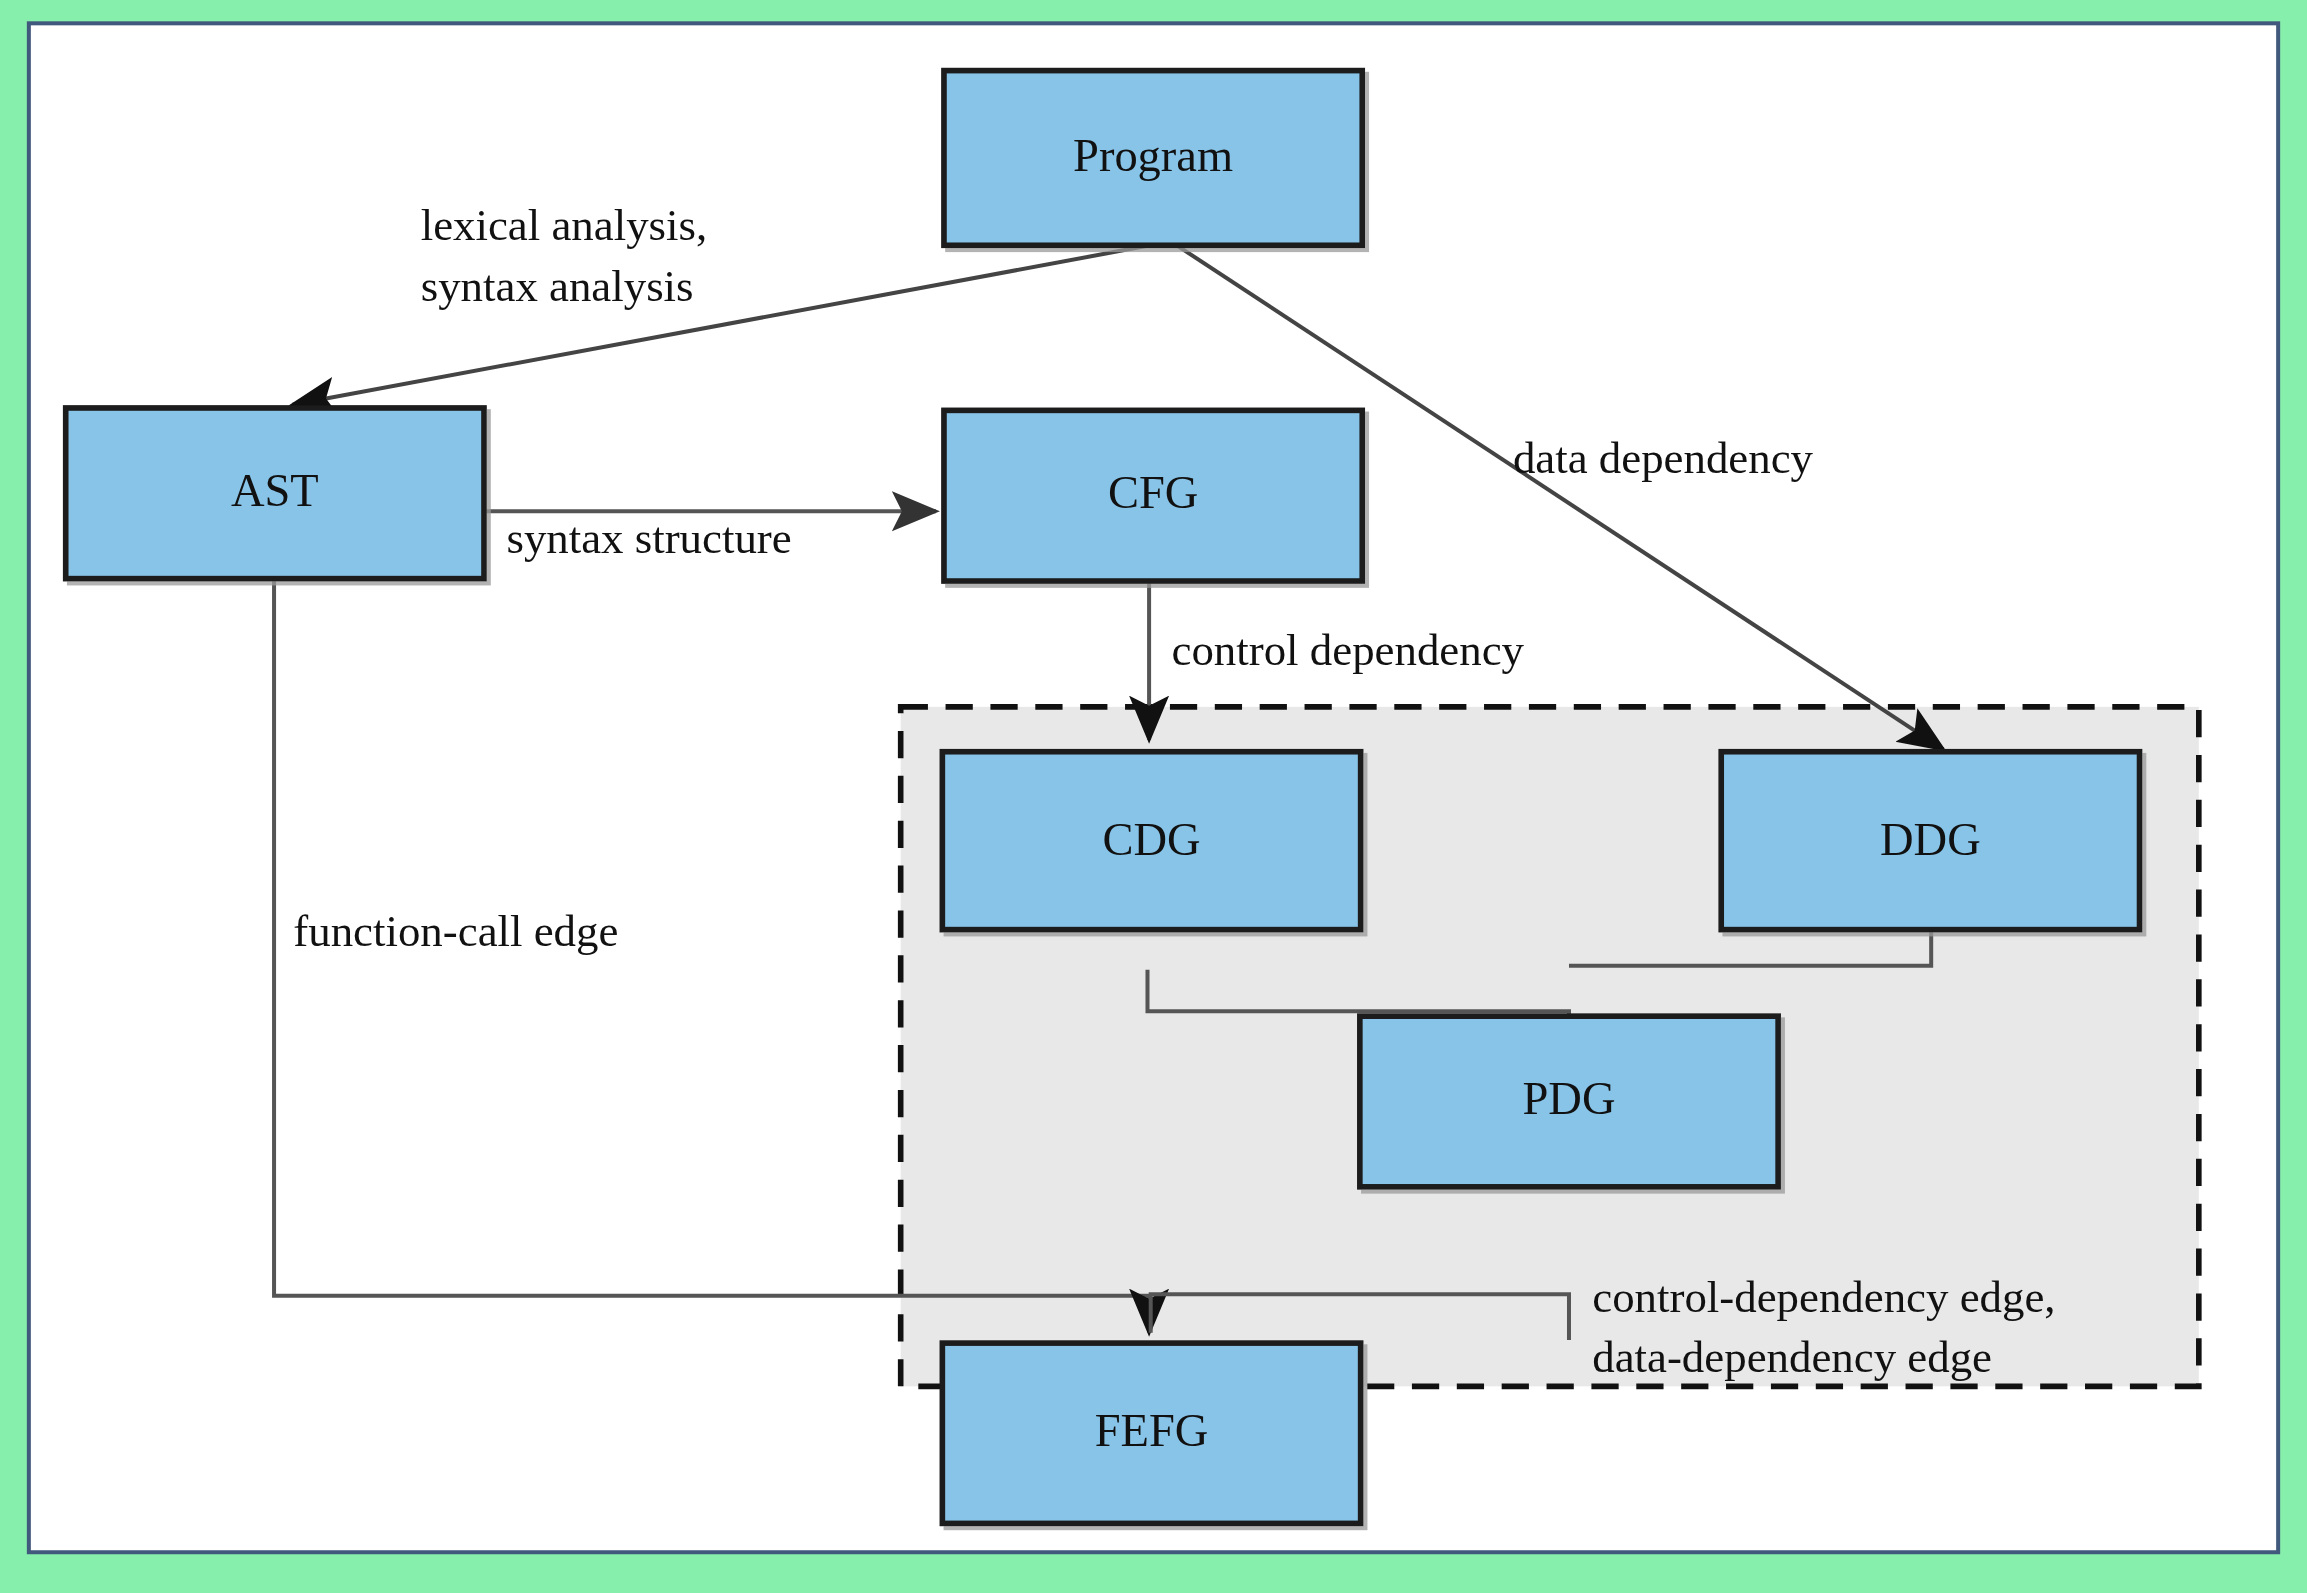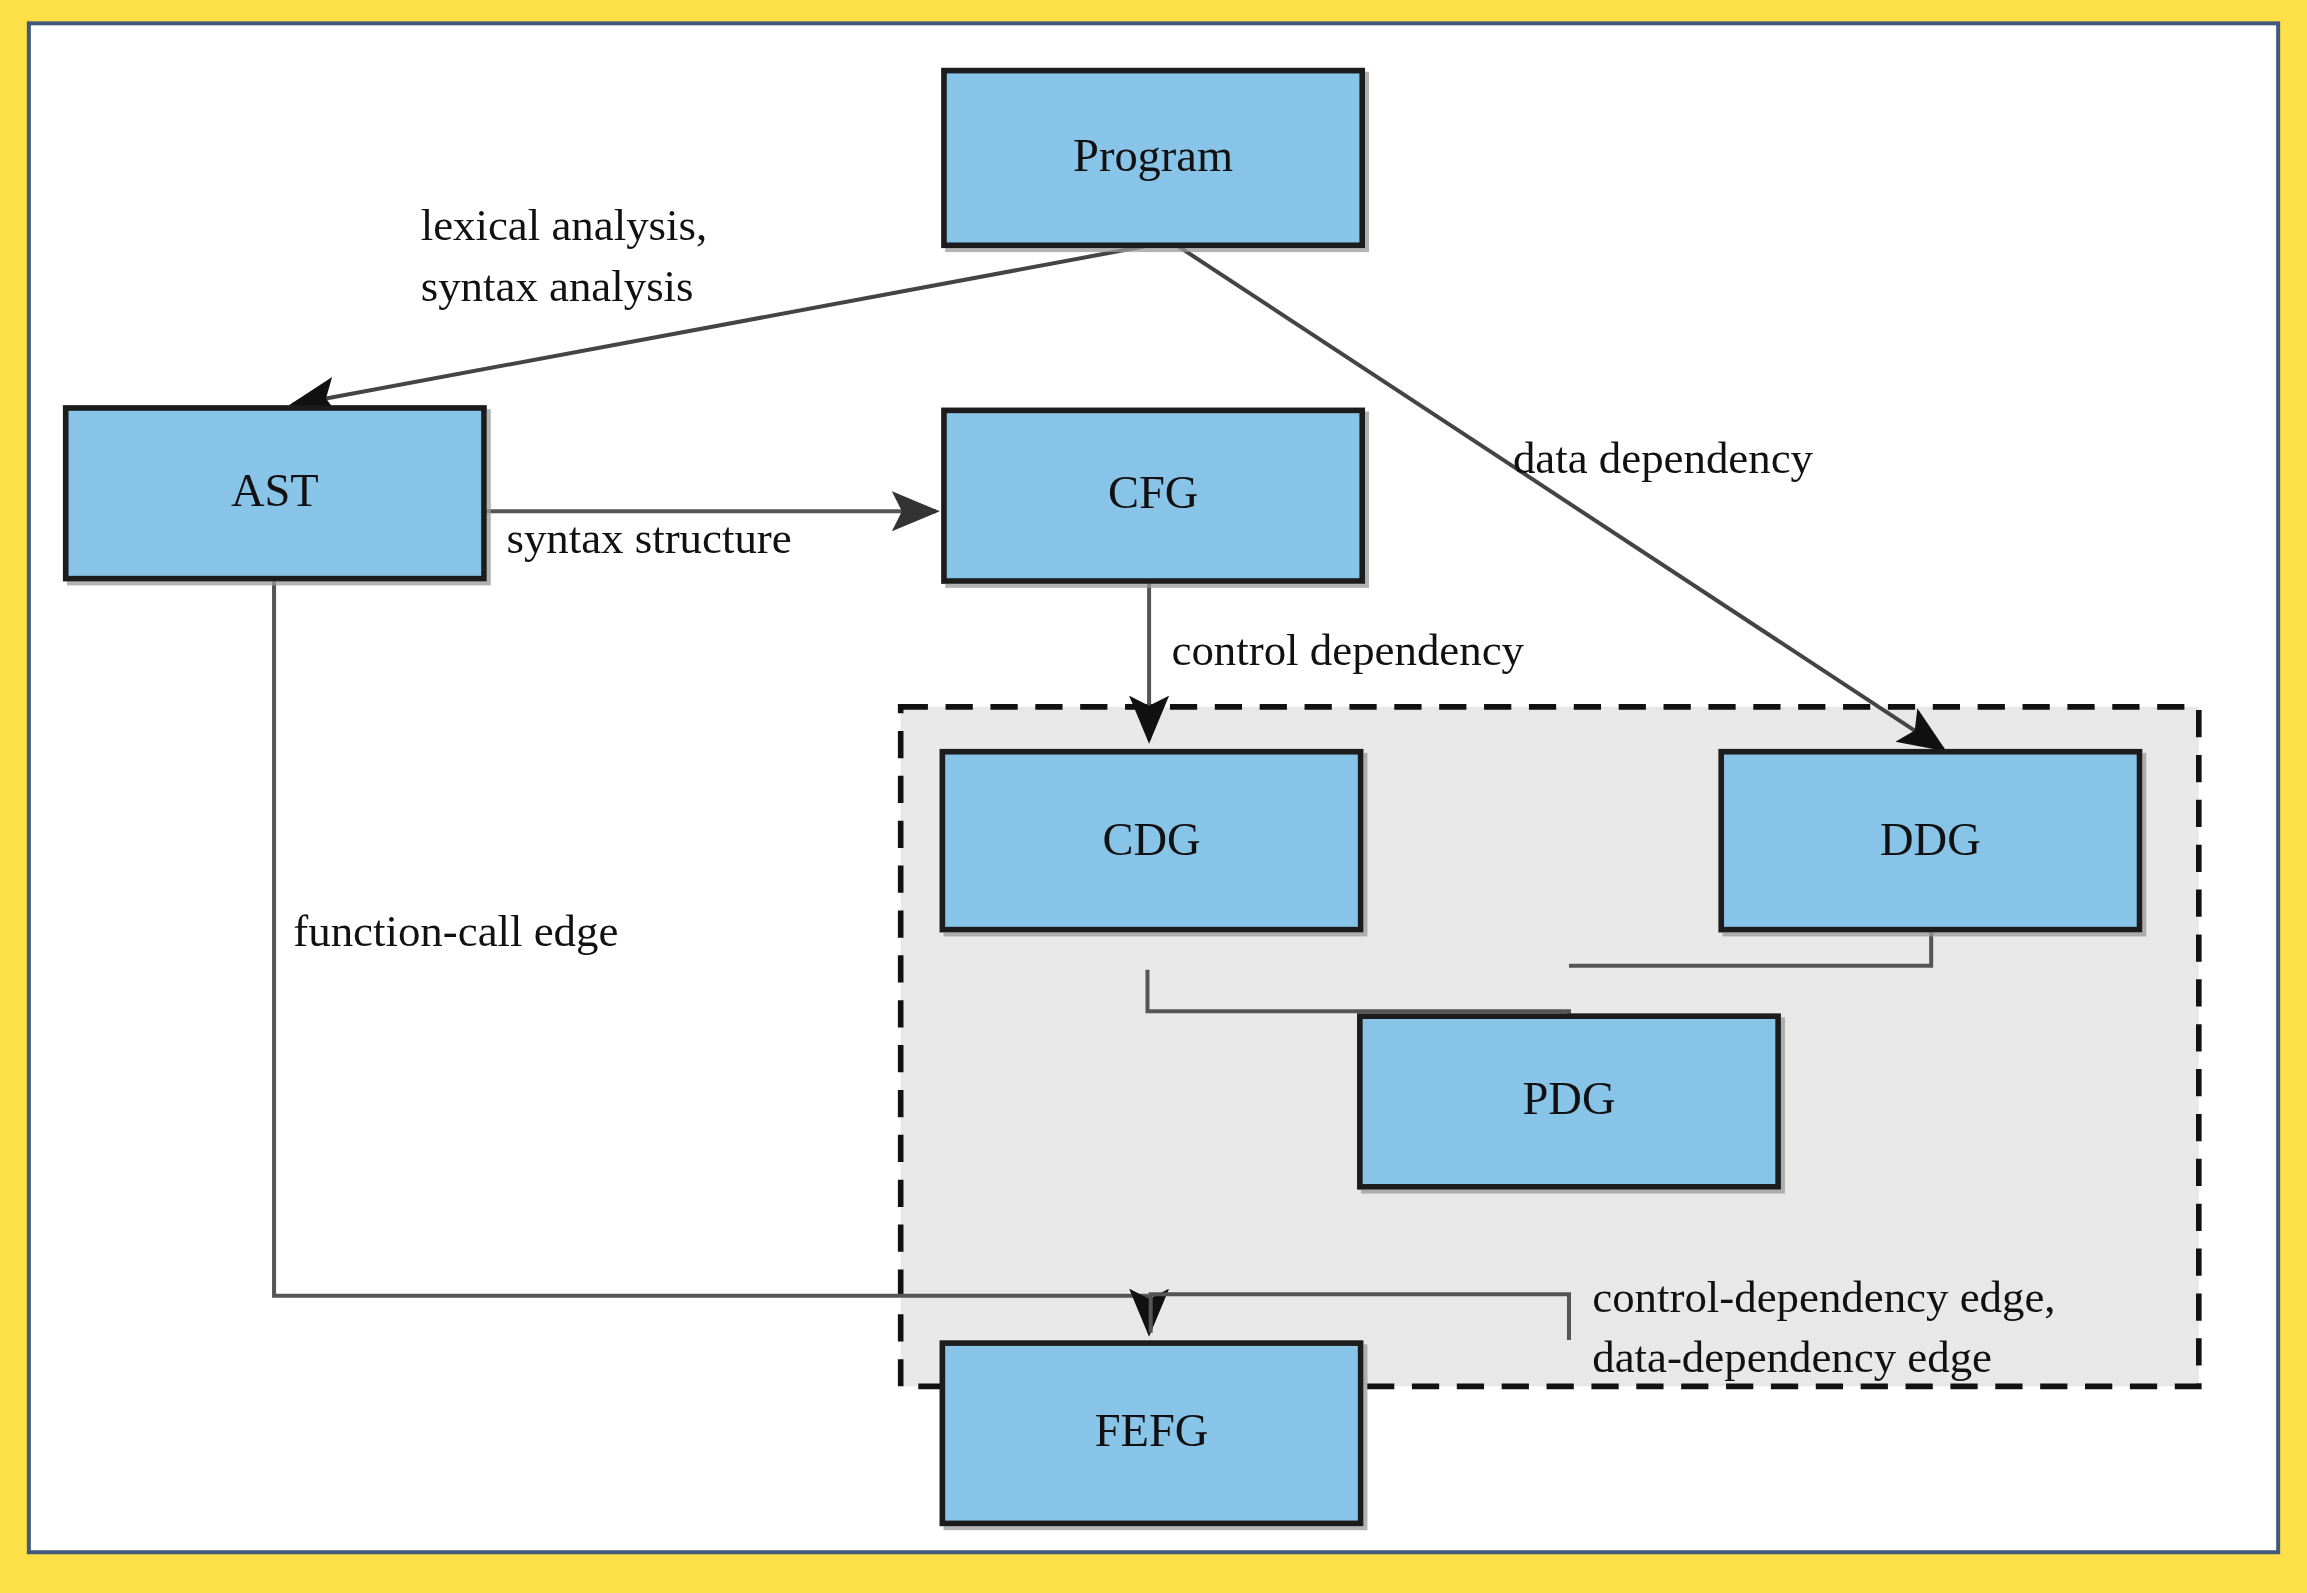--- a/index.html
+++ b/index.html
@@ -1,17 +1,17 @@
 <!DOCTYPE html>
 <html style="font-size:13px"><head>
 <meta charset="utf-8">
 <style>
   html,body{margin:0;padding:0;background:#ffffff;}
   body{font-family:"Liberation Serif", serif;}
-  #stage{position:relative;width:2307px;height:1594px;background:#fde047;overflow:hidden;}
+  #stage{position:relative;width:2307px;height:1594px;background:#86efac;overflow:hidden;}
   svg{display:block;}
   .nodeLabel{font-family:"Liberation Serif", serif;fill:#111111;font-size:58px;text-anchor:middle;dominant-baseline:middle;}
   .edgeLabel{font-family:"Liberation Serif", serif;fill:#111111;font-size:56px;}
 </style>
 </head>
 <body>
 
 <div id="stage">
   <svg width="2307" height="1594" viewBox="0 0 2879 1989" xmlns="http://www.w3.org/2000/svg">
     <defs>

